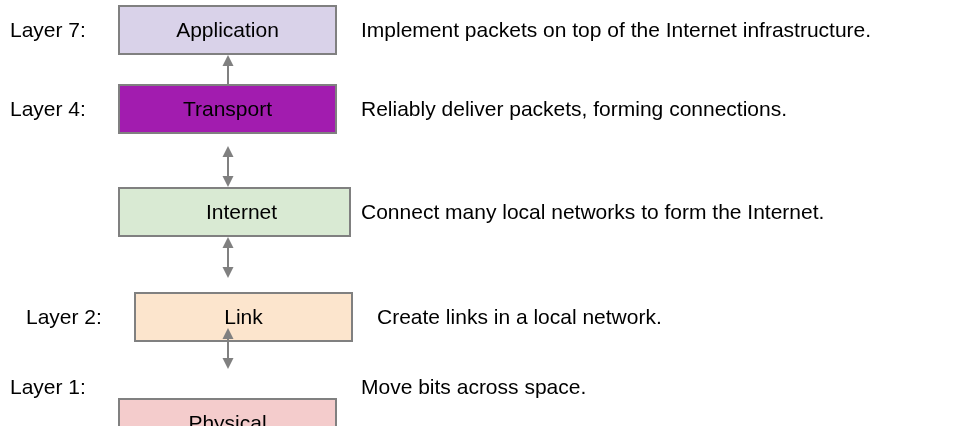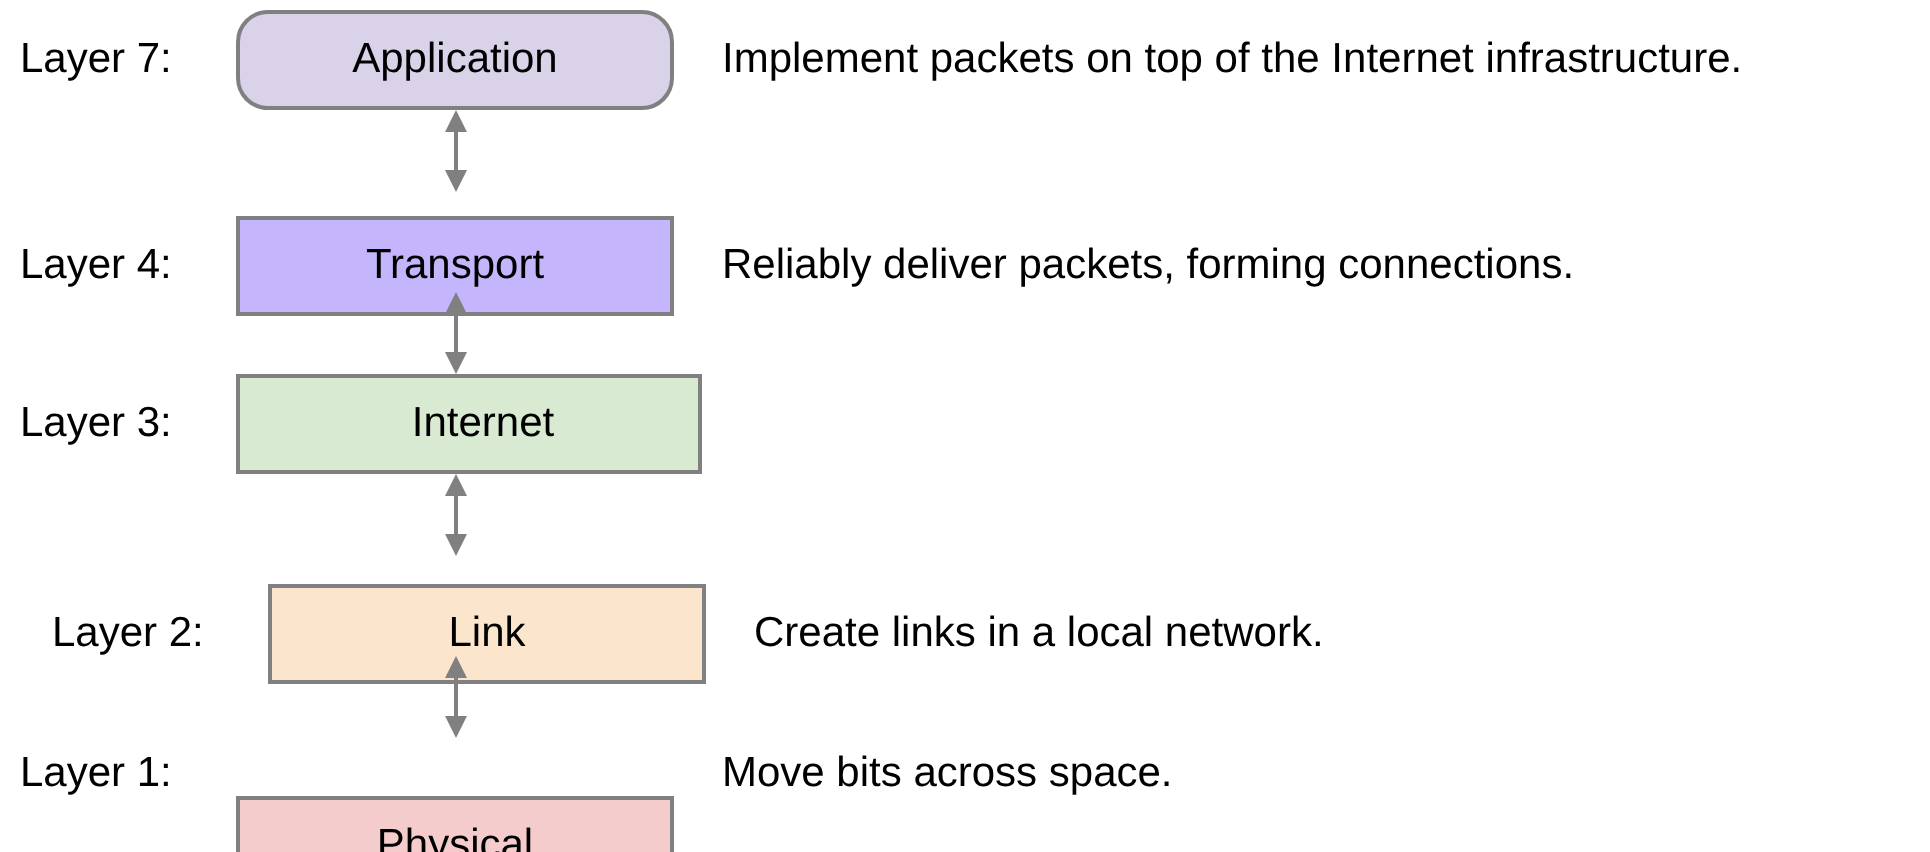--- a/index.html
+++ b/index.html
@@ -79,49 +79,49 @@
     height: 41px;
   }
 </style>
 </head>
 <body>
 
 <div id="diagram">
 
   <div class="layer-row" style="top:5px;">
     <div class="layer-label">Layer 7:</div>
-    <div class="layer-box" style="background:#d9d2e9;border-radius:16px;">Application</div>
+    <div class="layer-box" style="background:#d9d2e9;">Application</div>
     <div class="layer-desc">Implement packets on top of the Internet infrastructure.</div>
   </div>
 
   <div class="connector" style="top:55px;">
     <svg viewBox="0 0 24 41" xmlns="http://www.w3.org/2000/svg">
       <line x1="12" y1="7" x2="12" y2="34" stroke="#808080" stroke-width="2"></line>
       <polygon points="12,0 6.5,11 17.5,11" fill="#808080"></polygon>
       <polygon points="12,41 6.5,30 17.5,30" fill="#808080"></polygon>
     </svg>
   </div>
 
-  <div class="layer-row" style="top:108px;">
+  <div class="layer-row" style="top:84px;">
     <div class="layer-label">Layer 4:</div>
-    <div class="layer-box" style="background:#c4b5fd;">Transport</div>
+    <div class="layer-box" style="background:#a21caf;">Transport</div>
     <div class="layer-desc">Reliably deliver packets, forming connections.</div>
   </div>
 
   <div class="connector" style="top:146px;">
     <svg viewBox="0 0 24 41" xmlns="http://www.w3.org/2000/svg">
       <line x1="12" y1="7" x2="12" y2="34" stroke="#808080" stroke-width="2"></line>
       <polygon points="12,0 6.5,11 17.5,11" fill="#808080"></polygon>
       <polygon points="12,41 6.5,30 17.5,30" fill="#808080"></polygon>
     </svg>
   </div>
 
   <div class="layer-row" style="top:187px;">
-    <div class="layer-label">Layer 3:</div>
     <div class="layer-box" style="background:#d9ead3;padding-left:14px;">Internet</div>
+    <div class="layer-desc">Connect many local networks to form the Internet.</div>
   </div>
 
   <div class="connector" style="top:237px;">
     <svg viewBox="0 0 24 41" xmlns="http://www.w3.org/2000/svg">
       <line x1="12" y1="7" x2="12" y2="34" stroke="#808080" stroke-width="2"></line>
       <polygon points="12,0 6.5,11 17.5,11" fill="#808080"></polygon>
       <polygon points="12,41 6.5,30 17.5,30" fill="#808080"></polygon>
     </svg>
   </div>
 

